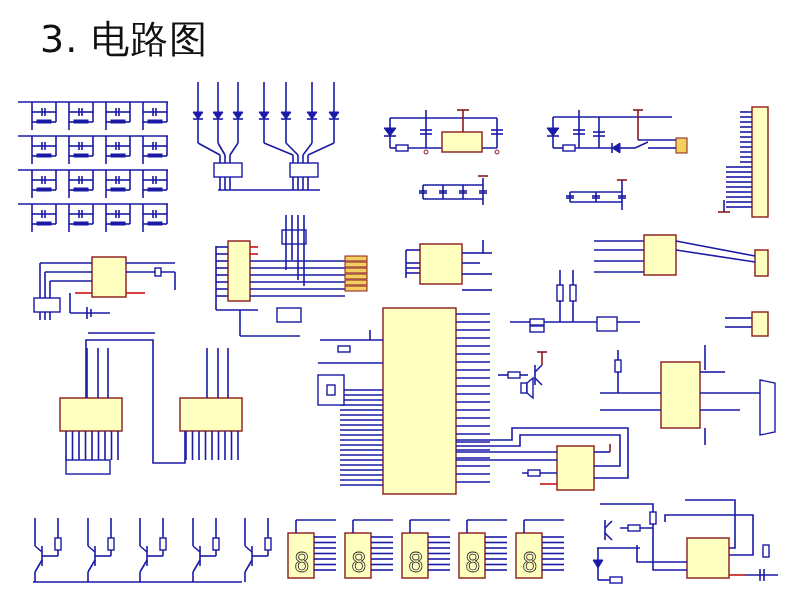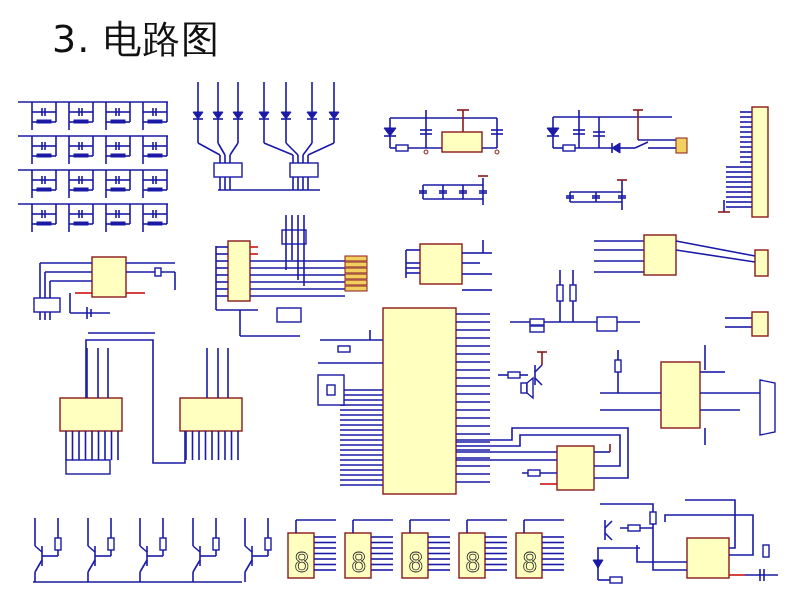--- a/index.html
+++ b/index.html
@@ -1,18 +1,18 @@
 <!DOCTYPE html>
 <html><head>
 <meta charset="utf-8">
 <style>
   html, body { margin:0; padding:0; background:#ffffff; }
   body { width:800px; height:604px; position:relative; overflow:hidden;
          font-family:"DejaVu Sans", sans-serif; }
-  #title { position:absolute; left:52px; top:14px; font-size:38px; color:#111;
+  #title { position:absolute; left:40px; top:14px; font-size:38px; color:#111;
            font-family:"DejaVu Sans", sans-serif; letter-spacing:1px; }
   #title .num { font-size:38px; }
   #schematic { position:absolute; left:0; top:0; }
   .w { stroke:#1a1aa6; stroke-width:1.6; fill:none; }
   .wr { stroke:#cc1111; stroke-width:1.6; fill:none; }
   .pwr { stroke:#8b1a1a; stroke-width:1.6; fill:none; }
   .chip { fill:#ffffc0; stroke:#8b1a1a; stroke-width:1.4; }
   .part { fill:#ffffff; stroke:#1a1aa6; stroke-width:1.4; }
   .partf { fill:#1a1aa6; stroke:#1a1aa6; stroke-width:1; }
   .conn { fill:#f2d060; stroke:#8b1a1a; stroke-width:1; }

